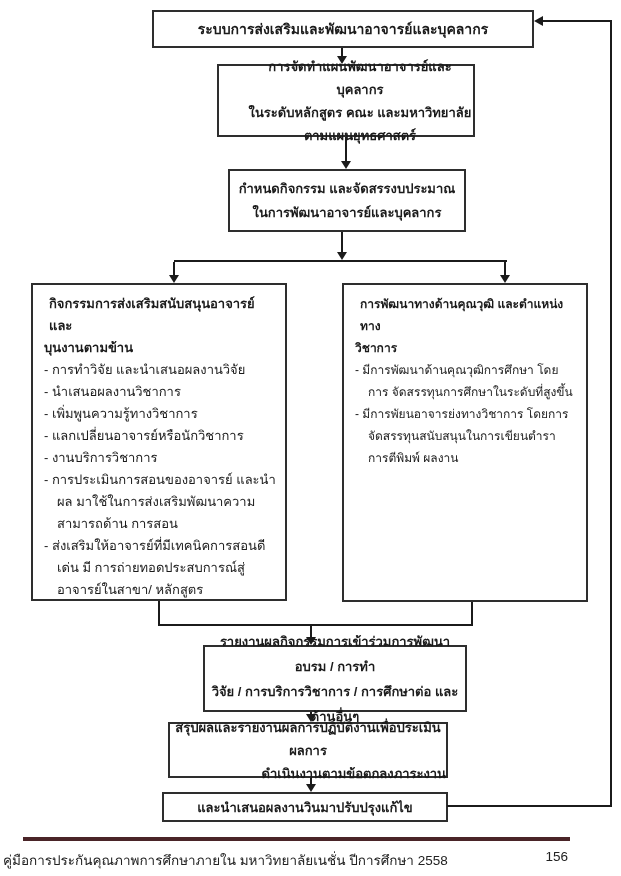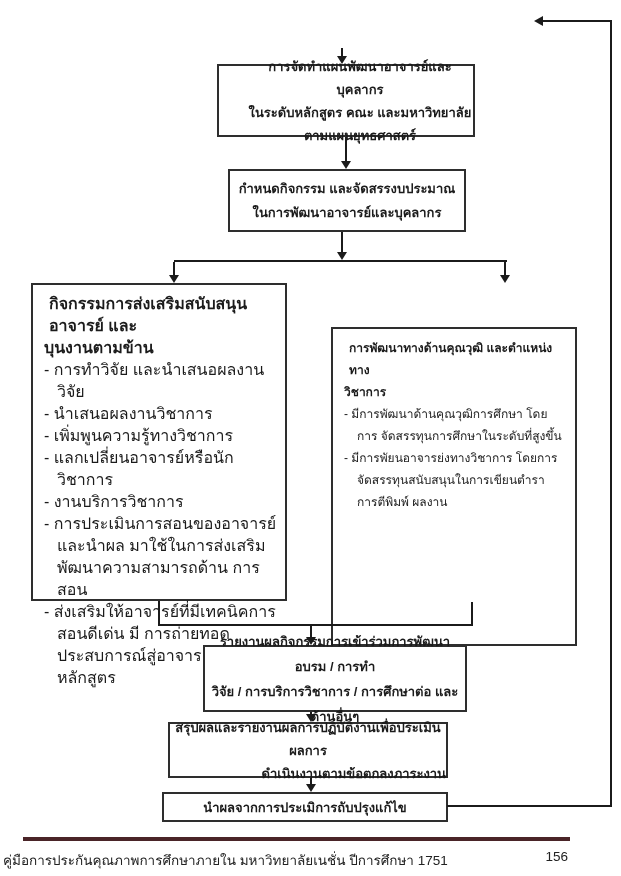--- a/index.html
+++ b/index.html
@@ -7,22 +7,22 @@
   body { font-family:"Liberation Sans","DejaVu Sans",sans-serif; color:#1b1b1b; }
   .page { position:relative; width:621px; height:876px; background:#ffffff; overflow:hidden; }
 
   .box { position:absolute; border:2px solid #2e2e2e; background:#ffffff; }
   .center-box { display:flex; flex-direction:column; justify-content:center; align-items:center;
                 text-align:center; font-weight:bold; }
 
   .title-box   { left:152px; top:10px;  width:382px; height:38px; font-size:14px; }
   .plan-box    { left:217px; top:64px;  width:258px; height:73px; font-size:13px; line-height:23px;padding-left:28px; }
   .budget-box  { left:228px; top:169px; width:238px; height:63px; font-size:13px; line-height:24px; }
-  .support-box { left:31px;  top:283px; width:256px; height:318px; font-size:16px; line-height:22px; padding:8px 8px 0 11px; }
-  .devel-box   { left:331px; top:283px; width:246px; height:319px; font-size:12px; line-height:22px; padding:8px 8px 0 11px;margin-top:44px; }
+  .support-box { left:31px;  top:283px; width:256px; height:318px; font-size:13px; line-height:22px; padding:8px 8px 0 11px; }
+  .devel-box   { left:342px; top:283px; width:246px; height:319px; font-size:12px; line-height:22px; padding:8px 8px 0 11px; }
   .report-box  { left:203px; top:645px; width:264px; height:67px; font-size:13px; line-height:25px; }
   .summary-box { left:168px; top:722px; width:280px; height:56px; font-size:13px; line-height:23px;align-items:flex-end; }
   .improve-box { left:162px; top:792px; width:286px; height:30px; font-size:13px; }
 
   .col-heading { font-weight:bold; }
   .col-heading .h1 { padding-left:5px; }
   .flow-item { padding-left:13px; text-indent:-13px; word-break:break-word; }
 
   .line { position:absolute; background:#1b1b1b; }
   .arr-down { position:absolute; width:0; height:0;
@@ -35,20 +35,23 @@
   .footer-rule { position:absolute; left:23px; top:837px; width:547px; height:4px; }
   .footer-row  { position:absolute; left:3px; top:849px; width:565px;
                  display:flex; justify-content:space-between; align-items:flex-start;
                  font-size:13.5px; color:#222222; }
 </style>
 </head>
 <body>
 
 <div class="page">
 
+  <div class="box center-box title-box">
+    <div>ระบบการส่งเสริมและพัฒนาอาจารย์และบุคลากร</div>
+  </div>
 
   <div class="box center-box plan-box">
     <div>การจัดทำแผนพัฒนาอาจารย์และบุคลากร</div>
     <div>ในระดับหลักสูตร คณะ และมหาวิทยาลัย</div>
     <div>ตามแผนยุทธศาสตร์</div>
   </div>
 
   <div class="box center-box budget-box">
     <div>กำหนดกิจกรรม และจัดสรรงบประมาณ</div>
     <div>ในการพัฒนาอาจารย์และบุคลากร</div>
@@ -85,21 +88,21 @@
     <div>รายงานผลกิจกรรมการเข้าร่วมการพัฒนาอบรม / การทำ</div>
     <div>วิจัย / การบริการวิชาการ / การศึกษาต่อ และด้านอื่นๆ</div>
   </div>
 
   <div class="box center-box summary-box">
     <div>สรุปผลและรายงานผลการปฏิบัติงานเพื่อประเมินผลการ</div>
     <div>ดำเนินงานตามข้อตกลงภาระงาน</div>
   </div>
 
   <div class="box center-box improve-box">
-    <div>นำผลจากการประเมิการถับปรุงแก้ไข</div>
+    <div>และนำเสนอผลงานวินมาปรับปรุงแก้ไข</div>
   </div>
 
   <div class="line" style="left:341px; top:48px; width:2px; height:11px;"></div>
   <div class="arr-down" style="left:337px; top:56px;"></div>
 
   <div class="line" style="left:345px; top:137px; width:2px; height:25px;"></div>
   <div class="arr-down" style="left:341px; top:161px;"></div>
 
   <div class="line" style="left:341px; top:232px; width:2px; height:21px;"></div>
   <div class="arr-down" style="left:337px; top:252px;"></div>
@@ -121,17 +124,17 @@
   <div class="line" style="left:310px; top:778px; width:2px; height:8px;"></div>
   <div class="arr-down" style="left:306px; top:784px;"></div>
 
   <div class="line" style="left:447px; top:805px; width:165px; height:2px;"></div>
   <div class="line" style="left:610px; top:20px; width:2px; height:787px;"></div>
   <div class="line" style="left:543px; top:20px; width:69px; height:2px;"></div>
   <div class="arr-left" style="left:534px; top:16px;"></div>
 
   <div class="footer-rule" style="background: rgb(74, 36, 40);"></div>
   <div class="footer-row">
-    <span>คู่มือการประกันคุณภาพการศึกษาภายใน มหาวิทยาลัยเนชั่น ปีการศึกษา 1751</span>
+    <span>คู่มือการประกันคุณภาพการศึกษาภายใน มหาวิทยาลัยเนชั่น ปีการศึกษา 2558</span>
     <span>156</span>
   </div>
 
 </div>
 
 </body></html>

